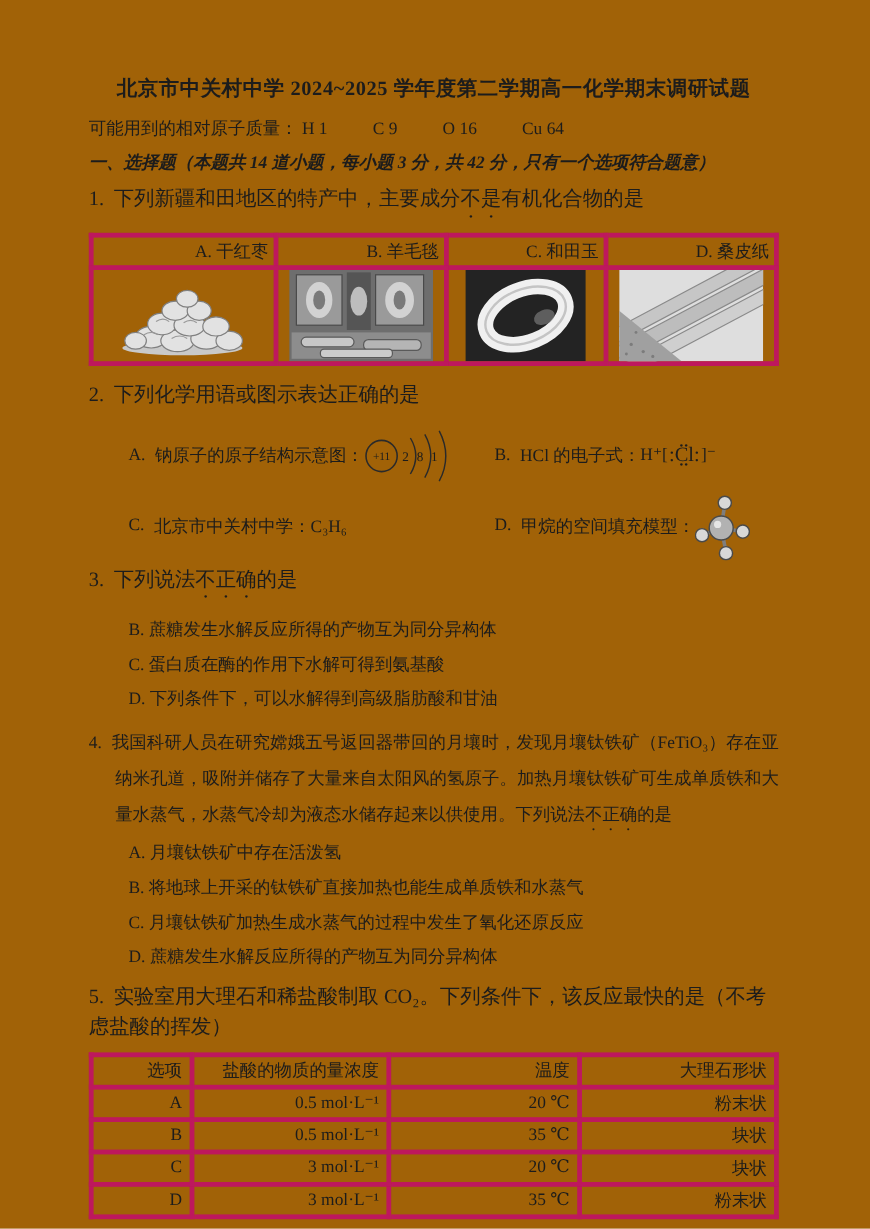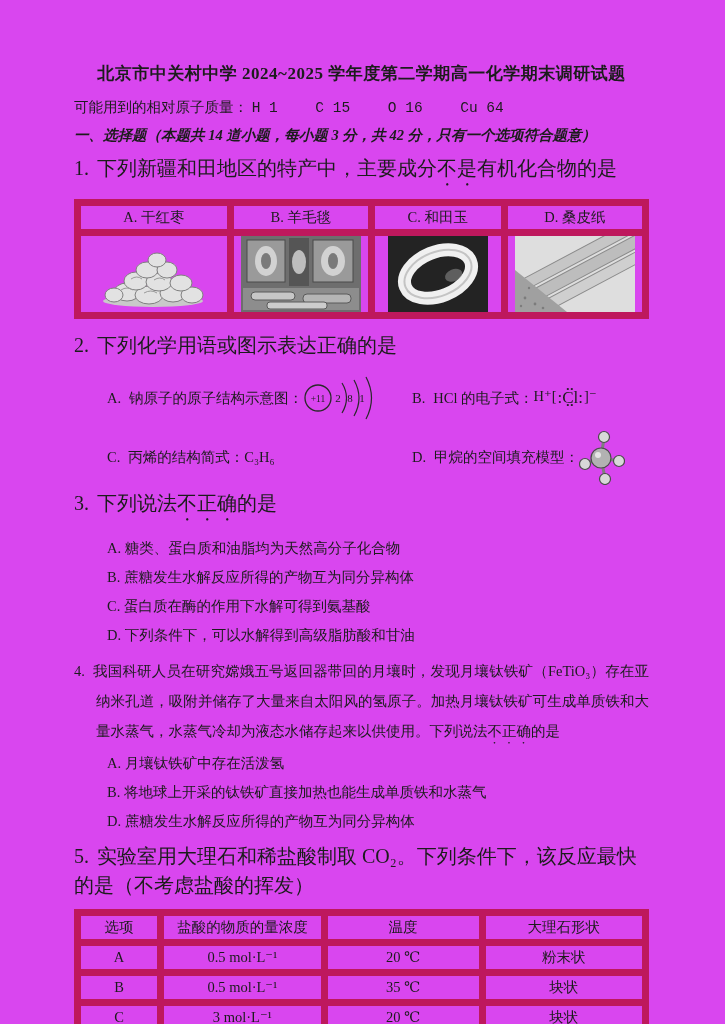--- a/index.html
+++ b/index.html
@@ -1,31 +1,31 @@
 <!DOCTYPE html>
 <html><head>
 <meta charset="utf-8">
 <style>
   * { margin:0; padding:0; box-sizing:border-box; }
   html,body { background:#ffffff; }
   body { width:725px; font-family:"Liberation Serif","DejaVu Serif",serif; color:#1c1c1c; }
-  .page { width:725px; height:1024px; background:#d946ef; padding:62px 76px 0 74px; overflow:hidden; position:relative; }
+  .page { width:725px; height:1024px; background:#a16207; padding:62px 76px 0 74px; overflow:hidden; position:relative; }
 
   .title { text-align:center; font-size:17px; font-weight:bold; letter-spacing:.5px; margin-bottom:13px; }
   .masses { font-size:14.5px; margin-bottom:9px; }
-  .masses .mass-item { display:inline-block; margin-right:34px;font-family:Liberation Mono, monospace; }
+  .masses .mass-item { display:inline-block; margin-right:34px; }
   .section-header { font-size:14.5px; font-weight:bold; margin-bottom:9px;font-style:italic; }
 
-  .stem { font-size:20px; margin-bottom:9px; line-height:1.45; }
+  .stem { font-size:17px; margin-bottom:9px; line-height:1.45; }
   .stem .qnum { margin-right:8px; }
   .em-dots { -webkit-text-emphasis:dot; text-emphasis:dot;
              -webkit-text-emphasis-position:under; text-emphasis-position:under right; }
 
   table { border-collapse:collapse; width:100%; }
-  td { border:7px solid #be185d; text-align:center; font-size:14.5px; }
+  td { border:4px solid #be185d; text-align:right; font-size:14.5px; }
 
   .products { margin-bottom:12px; }
   .products .lbl-row td { height:25px; padding:2px 4px; }
   .products .img-row td { height:79px; padding:0; vertical-align:middle; }
   .products svg { display:block; margin:0 auto; }
 
   .opt-row { display:flex; padding-left:33px; font-size:14.5px; align-items:center; }
   .opt-row .col-left { width:305px; flex:none; display:flex; align-items:center; }
   .opt-row .col-right { flex:1; display:flex; align-items:center; }
   .opt-label { margin-right:8px; }
@@ -54,21 +54,21 @@
 </head>
 <body>
 
 <div class="page">
 
   <div class="title">北京市中关村中学 2024~2025 学年度第二学期高一化学期末调研试题</div>
 
   <div class="masses">
     <span>可能用到的相对原子质量：</span>
     <span class="mass-item">H 1</span>
-    <span class="mass-item">C 15</span>
+    <span class="mass-item">C 9</span>
     <span class="mass-item">O 16</span>
     <span class="mass-item">Cu 64</span>
   </div>
 
   <div class="section-header">一、选择题（本题共 14 道小题，每小题 3 分，共 42 分，只有一个选项符合题意）</div>
 
   <div class="stem">
     <span class="qnum">1.</span><span>下列新疆和田地区的特产中，主要成分</span><span class="em-dots">不是</span><span>有机化合物的是</span>
   </div>
 
@@ -182,21 +182,21 @@
             <span class="mid">:Cl:</span>
             <span class="dots">••</span>
           </span><span>]⁻</span>
       </span>
     </div>
   </div>
 
   <div class="opt-row row-cd">
     <div class="col-left">
       <span class="opt-label">C.</span>
-      <span>丙烯的结构简式：C₃H₆</span>
+      <span>北京市中关村中学：C₃H₆</span>
     </div>
     <div class="col-right">
       <span class="opt-label">D.</span>
       <span>甲烷的空间填充模型：</span>
       <svg class="inline-svg" width="46" height="56" viewBox="0 0 46 56">
         <g stroke="#7e7e7e" stroke-width="3">
           <line x1="22" y1="29" x2="25" y2="9"></line>
           <line x1="22" y1="29" x2="40" y2="32"></line>
           <line x1="22" y1="29" x2="6" y2="35"></line>
           <line x1="22" y1="29" x2="26" y2="49"></line>
@@ -210,32 +210,32 @@
         <circle cx="22" cy="29" r="10" fill="#b2b2b2" stroke="#4a4a4a" stroke-width="1.2"></circle>
         <circle cx="19" cy="26" r="3" fill="#e6e6e6"></circle>
       </svg>
     </div>
   </div>
 
   <div class="stem">
     <span class="qnum">3.</span><span>下列说法</span><span class="em-dots">不正确</span><span>的是</span>
   </div>
   <div class="opt-list">
-    <div class="opt-line">A. 糖类、蛋白质和油脂均为天然高分子化合物</div>
     <div class="opt-line">B. 蔗糖发生水解反应所得的产物互为同分异构体</div>
     <div class="opt-line">C. 蛋白质在酶的作用下水解可得到氨基酸</div>
     <div class="opt-line">D. 下列条件下，可以水解得到高级脂肪酸和甘油</div>
   </div>
 
   <div class="stem-wrap">
     <span class="qnum">4.</span><span>我国科研人员在研究嫦娥五号返回器带回的月壤时，发现月壤钛铁矿（FeTiO₃）存在亚纳米孔道，吸附并储存了大量来自太阳风的氢原子。加热月壤钛铁矿可生成单质铁和大量水蒸气，水蒸气冷却为液态水储存起来以供使用。下列说法</span><span class="em-dots">不正确</span><span>的是</span>
   </div>
   <div class="opt-list">
     <div class="opt-line">A. 月壤钛铁矿中存在活泼氢</div>
     <div class="opt-line">B. 将地球上开采的钛铁矿直接加热也能生成单质铁和水蒸气</div>
+    <div class="opt-line">C. 月壤钛铁矿加热生成水蒸气的过程中发生了氧化还原反应</div>
     <div class="opt-line">D. 蔗糖发生水解反应所得的产物互为同分异构体</div>
   </div>
 
   <div class="stem">
     <span class="qnum">5.</span><span>实验室用大理石和稀盐酸制取 CO₂。下列条件下，该反应最快的是（不考虑盐酸的挥发）</span>
   </div>
 
   <table class="conditions">
     <tbody>
         <tr>

